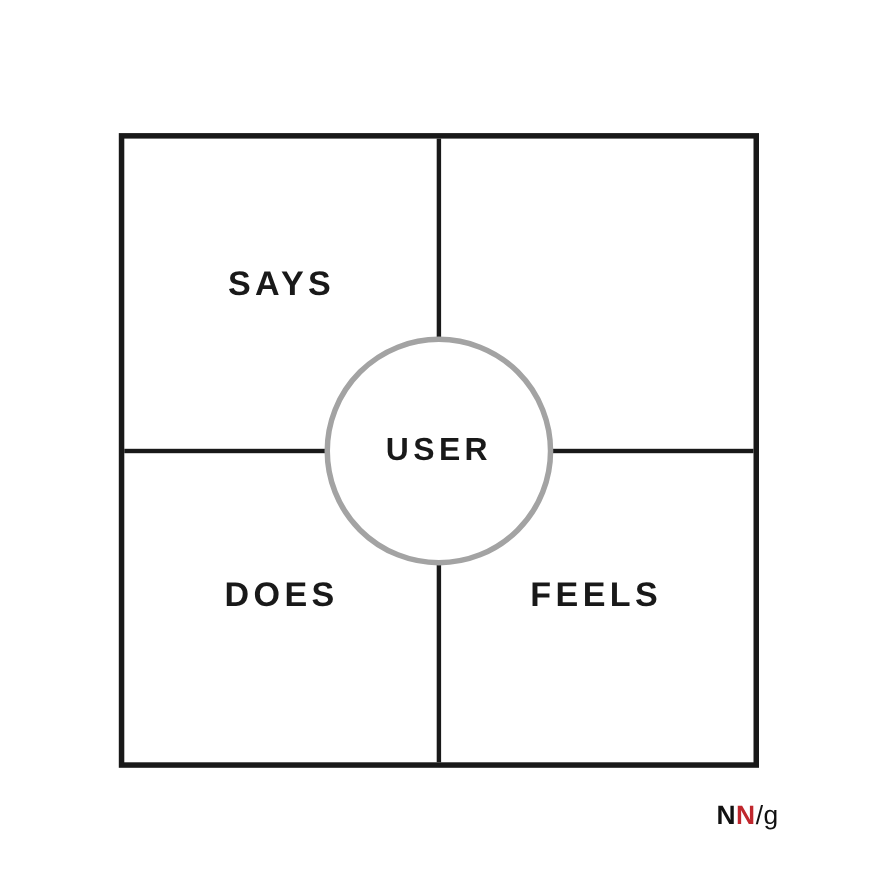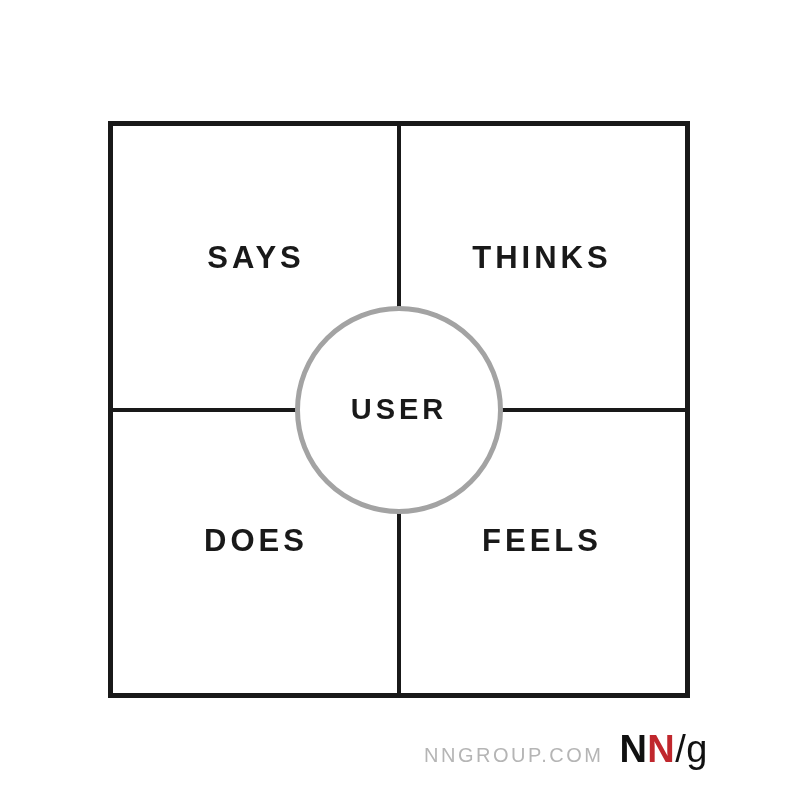--- a/index.html
+++ b/index.html
@@ -102,21 +102,21 @@
     align-items: baseline;
     gap: 16px;
   }
   .website {
     font-size: 20px;
     letter-spacing: 2.5px;
     color: #b5b5b5;
     font-weight: 400;
   }
   .nng-logo {
-    font-size: 38px;
+    font-size: 24px;
     color: #111111;
     letter-spacing: 0.5px;
     white-space: nowrap;
   }
   .nng-logo .n1 { font-weight: 700; color: #111111; }
   .nng-logo .n2 { font-weight: 700; color: #c0272d; }
   .nng-logo .slash { font-weight: 400; color: #111111; }
   .nng-logo .g { font-weight: 400; color: #111111; }
 </style>
 </head>
@@ -127,36 +127,32 @@
 
   <div class="map-square">
 
     <div class="divider-vertical"></div>
     <div class="divider-horizontal"></div>
 
     <div class="quadrant q-says">
       <span class="quadrant-label">SAYS</span>
     </div>
 
-    <div class="quadrant q-thinks">
-      <span class="quadrant-label">THINKS</span>
-    </div>
 
     <div class="quadrant q-does">
       <span class="quadrant-label">DOES</span>
     </div>
 
     <div class="quadrant q-feels">
       <span class="quadrant-label">FEELS</span>
     </div>
 
     <div class="center-circle">
       <span class="center-label">USER</span>
     </div>
 
   </div>
 
   <div class="footer">
-    <span class="website">NNGROUP.COM</span>
     <span class="nng-logo"><span class="n1">N</span><span class="n2">N</span><span class="slash">/</span><span class="g">g</span></span>
   </div>
 
 </div>
 
 </body></html>

